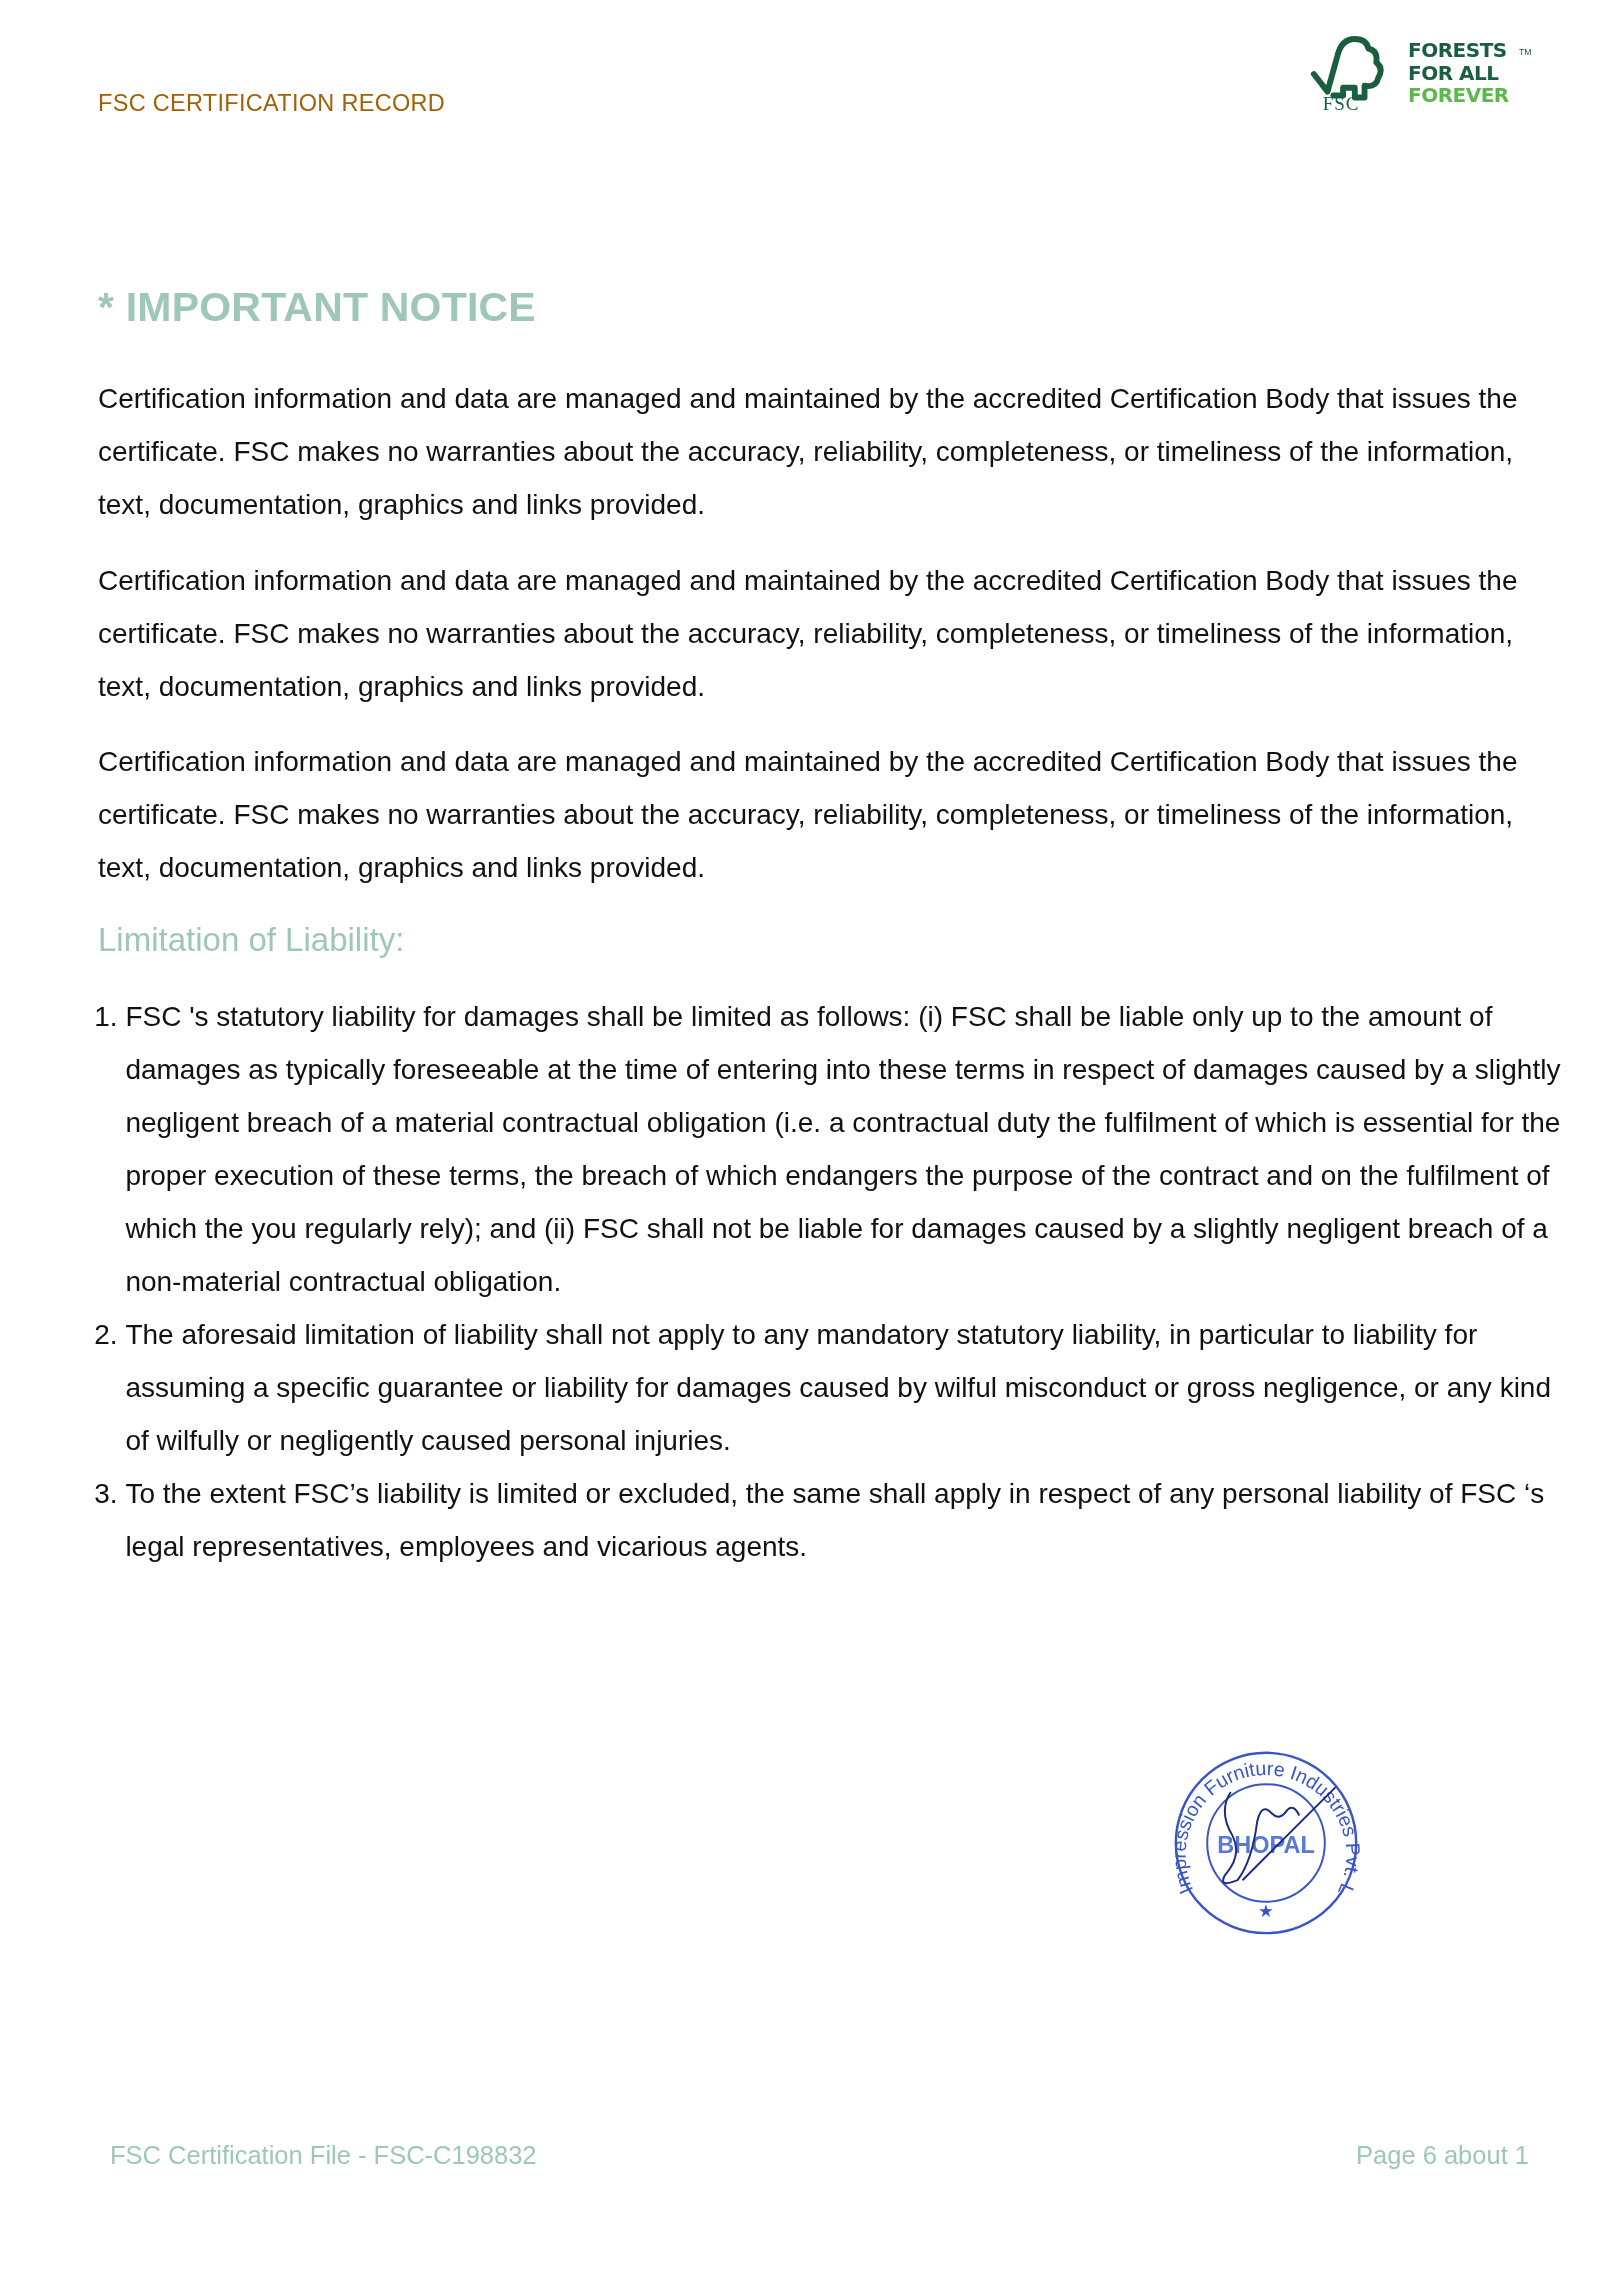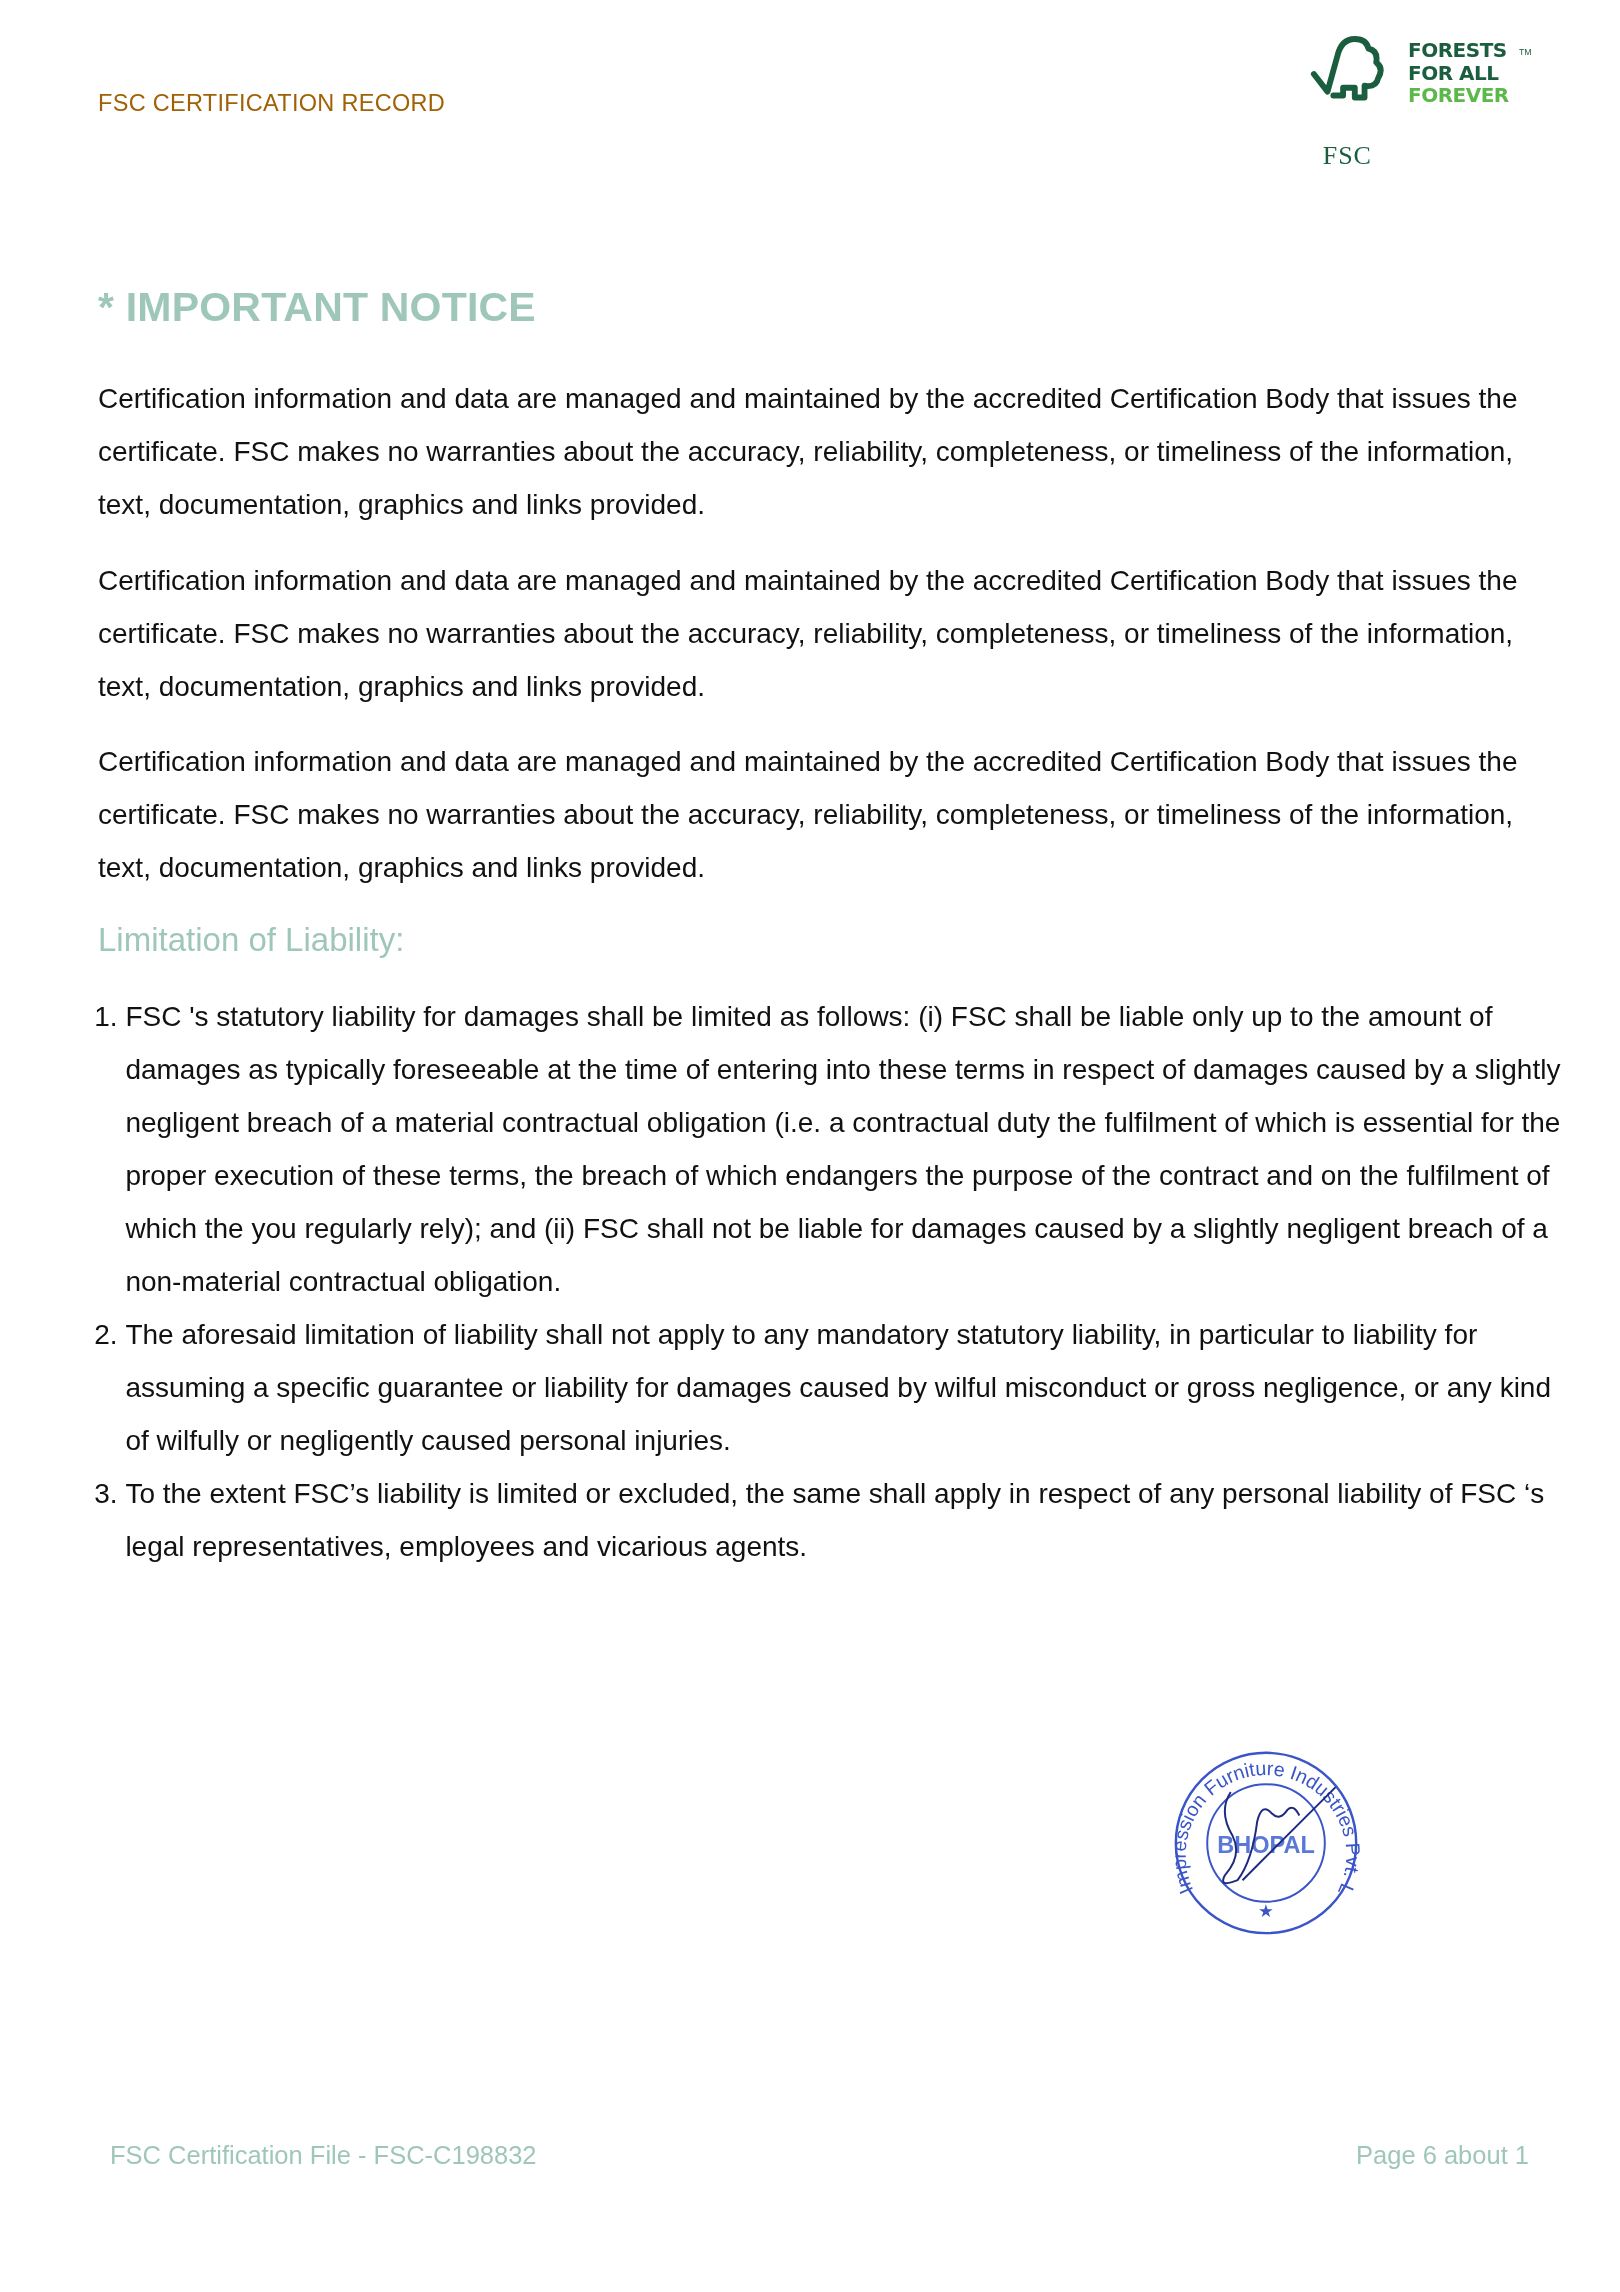--- a/index.html
+++ b/index.html
@@ -3,21 +3,21 @@
 <meta charset="utf-8">
 <style>
   html, body { margin: 0; padding: 0; background: #ffffff; }
   body { width: 1620px; height: 2293px; position: relative; overflow: hidden;
          font-family: "Liberation Sans", sans-serif; color: #111111; }
   .header-label { position: absolute; left: 98px; top: 90px; font-size: 23.5px;
                   color: #a16207; letter-spacing: 0.3px; }
   .logo { position: absolute; left: 1308px; top: 27.4px; width: 235px; height: 98px; }
   .logo-tree { position: absolute; left: 0; top: 0; width: 78px; height: 98px; }
   .logo-fsc { position: absolute; left: 14.7px; top: 66px; font-family: "Liberation Serif", serif;
-              font-size: 26px; color: #1b5e3f; letter-spacing: 1px; margin-top: 48px; }
+              font-size: 19px; color: #1b5e3f; letter-spacing: 1px; }
   .logo-text { position: absolute; left: 100px; top: 12px; font-weight: bold; font-size: 20px;
                line-height: 22.5px; font-family: "DejaVu Sans", sans-serif; letter-spacing: -0.5px; }
   .logo-text .dark { color: #1b5e3f; }
   .logo-text .light { color: #5cb84a; }
   .logo-tm { position: absolute; left: 211px; top: 19.6px; font-size: 8.8px; color: #1b5e3f; }
   h1.notice-title { position: absolute; left: 98px; top: 284px; margin: 0; font-weight: bold;
                     font-size: 41px; color: #9fc7b9; letter-spacing: 0.2px; text-align: center; }
   .para { position: absolute; left: 98px; width: 1441px; font-size: 28px; line-height: 53px;
           margin: 0; color: #111; }
   .para1 { top: 372px; }

